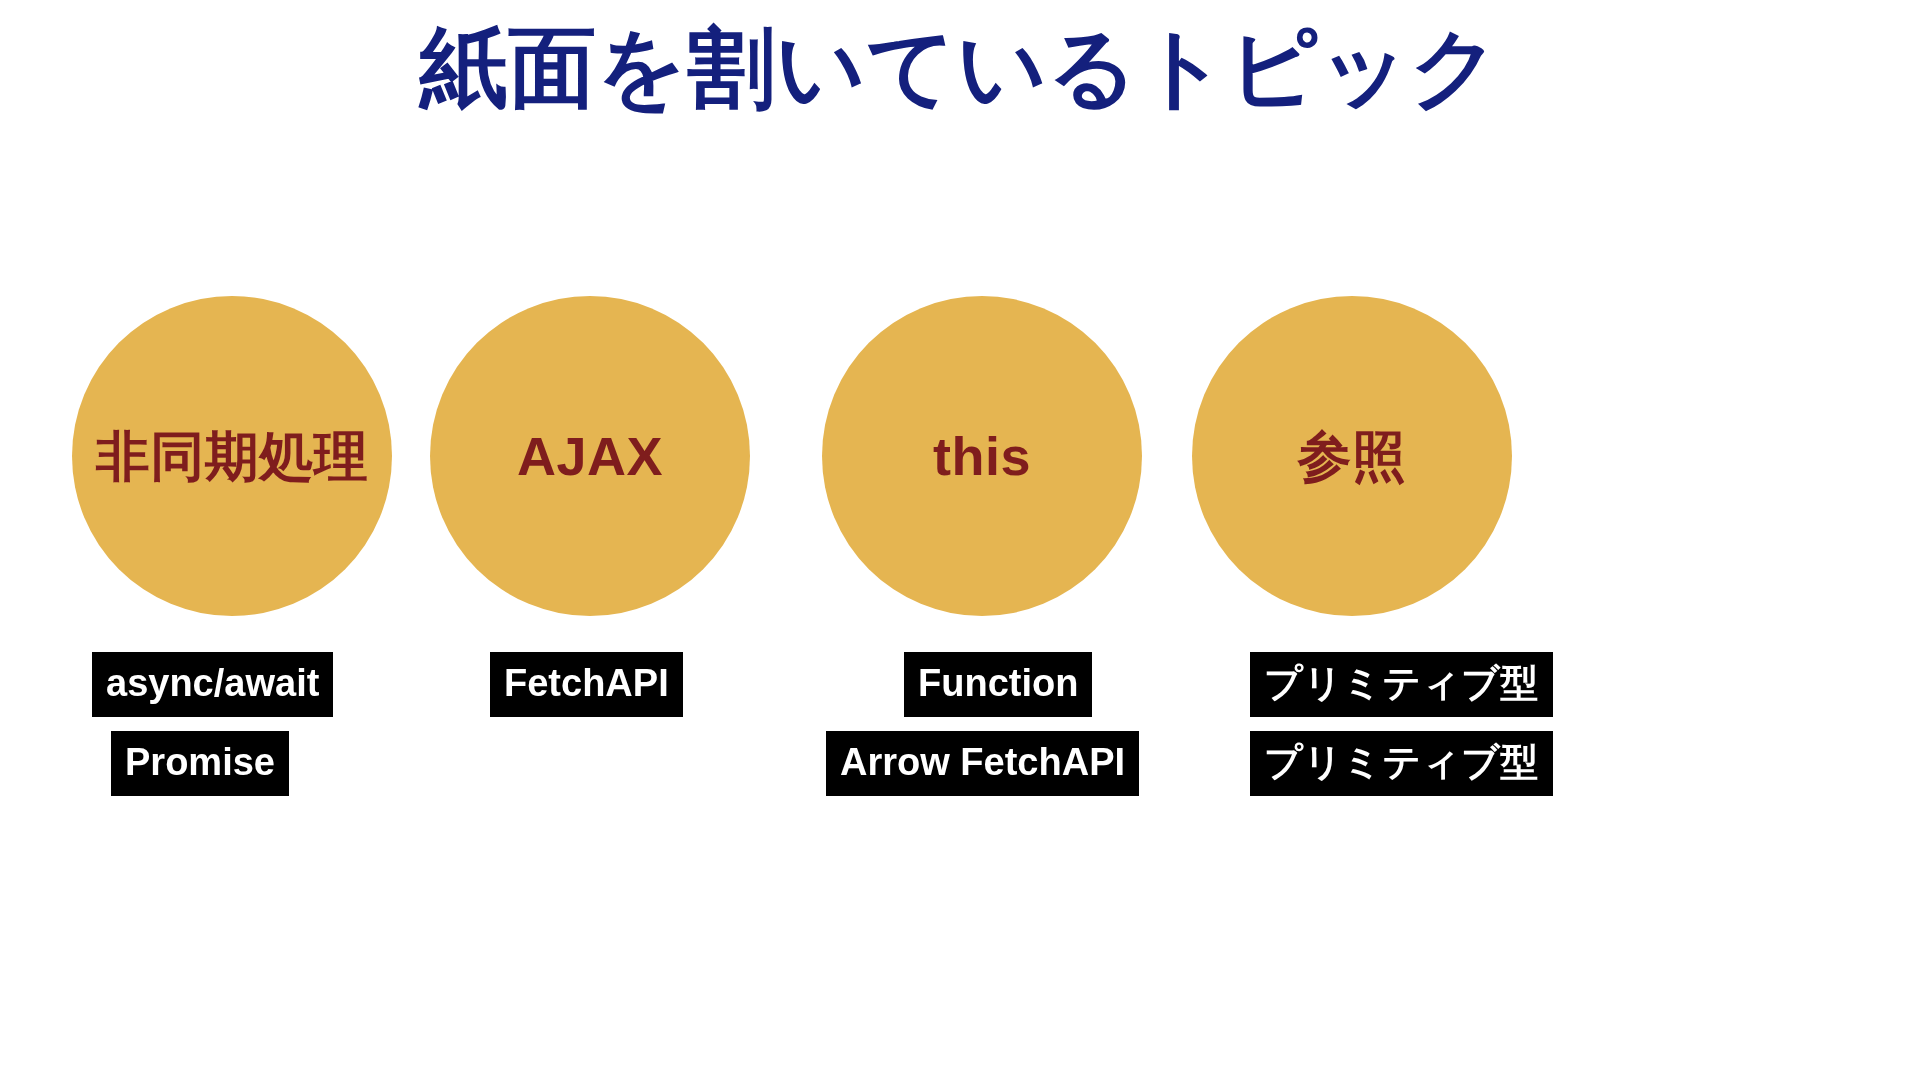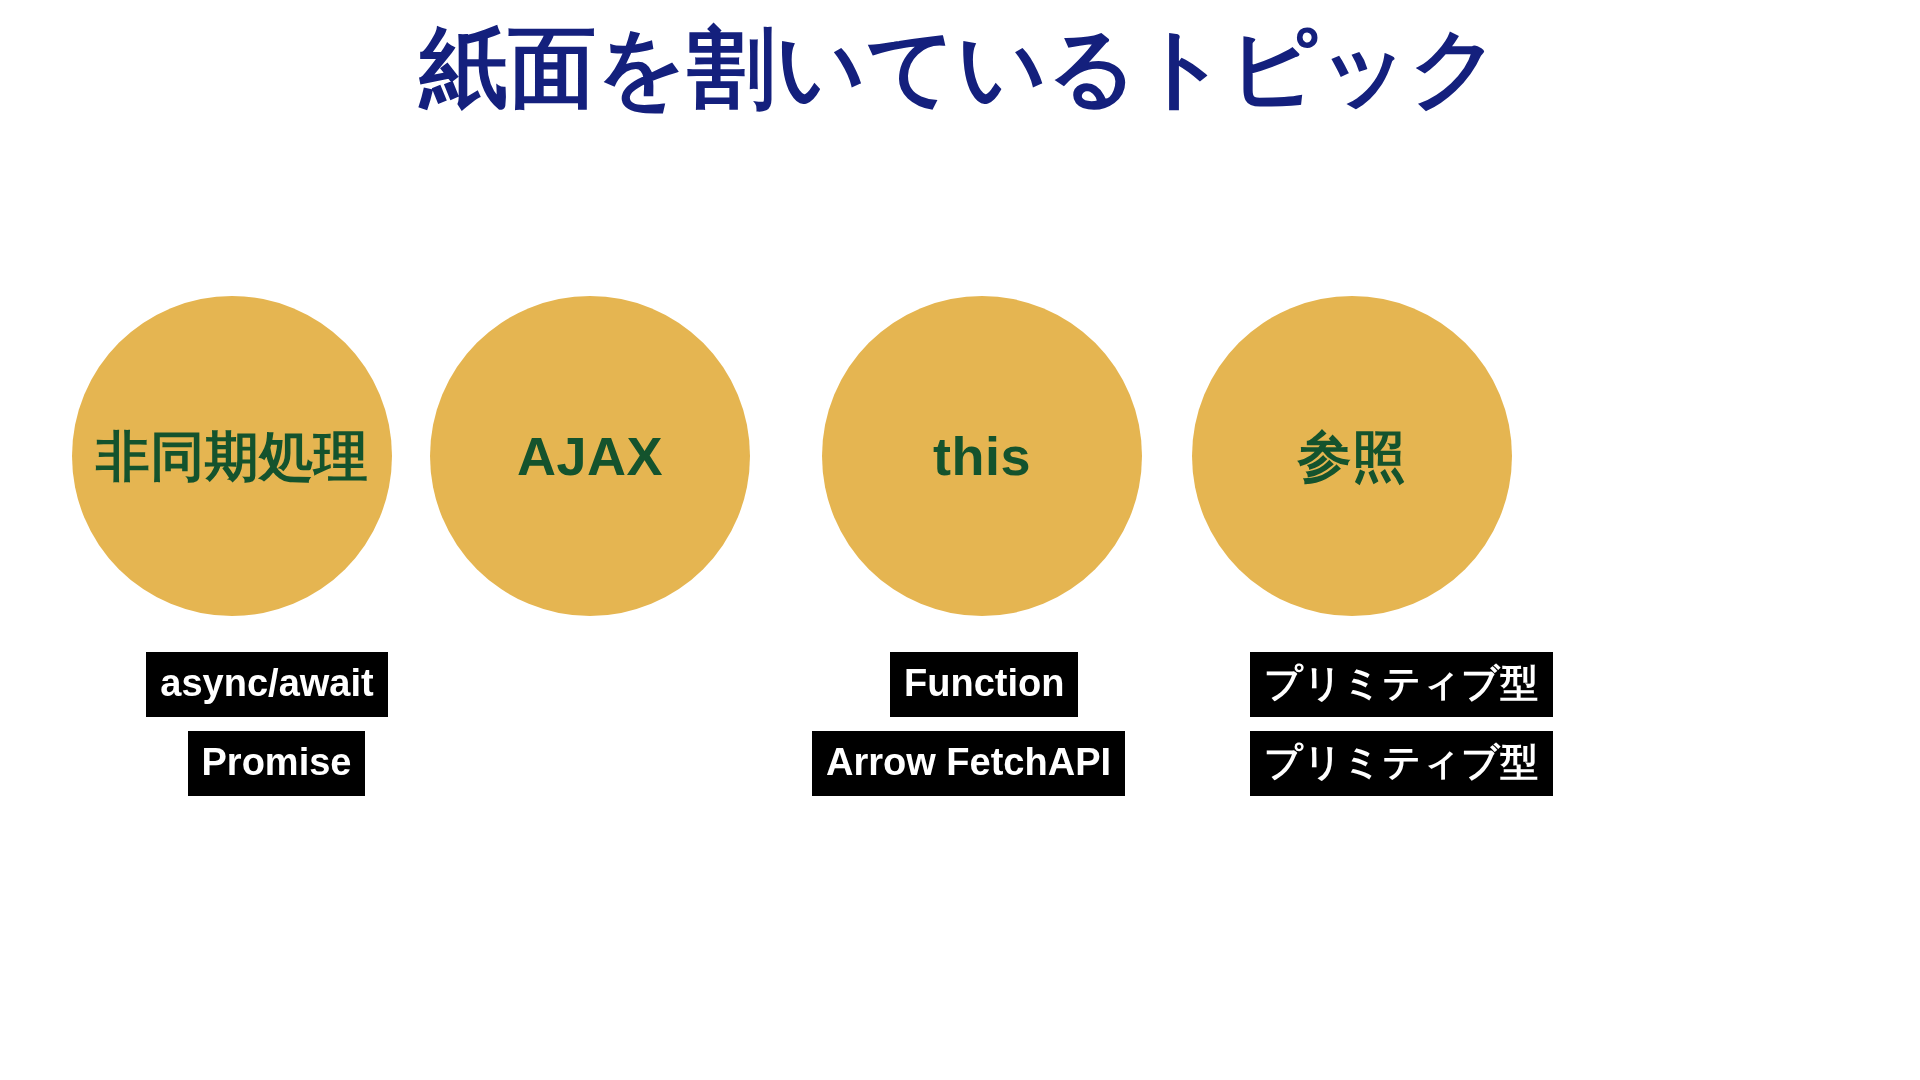--- a/index.html
+++ b/index.html
@@ -67,21 +67,21 @@
     border-radius: 50%;
     background: #e5b551;
     display: flex;
     align-items: center;
     justify-content: center;
   }
 
   .topic-circle-label {
     font-size: 54px;
     font-weight: bold;
-    color: #14532d;
+    color: #7f1d1d;
     line-height: 1;
     white-space: nowrap;
     letter-spacing: 0.5px;
   }
 
   
   .tag-list {
     position: absolute;
     top: 356px;
     left: 0;
@@ -100,23 +100,23 @@
     font-weight: bold;
     line-height: 1;
     padding: 12px 14px 15px 14px;
     white-space: nowrap;
     letter-spacing: 0px;
   }
 
   .tag-box.jp { letter-spacing: 0.5px; }
 
   
-  .tag-list.col-0 { left: 70px;  width: 330px; align-items: center; }
+  .tag-list.col-0 { left: 60px;  width: 330px; }
   .tag-list.col-1 { left: 100px; width: 300px; }
-  .tag-list.col-2 { left: 30px;  width: 370px; }
+  .tag-list.col-2 { left: 44px;  width: 370px; }
   .tag-list.col-3 { left: 58px;  width: 342px; margin-left: 40px; }
 </style>
 </head>
 <body>
 
 <div id="slide">
 
   <div id="slide-title">紙面を割いているトピック</div>
 
   <div id="columns">
@@ -127,20 +127,23 @@
       </div>
       <div class="tag-list align-left col-0">
         <span class="tag-box">async/await</span>
         <span class="tag-box" style="margin-left:19px;">Promise</span>
       </div>
     </div>
 
     <div class="topic-column col-1">
       <div class="topic-circle">
         <span class="topic-circle-label">AJAX</span>
+      </div>
+      <div class="tag-list align-left col-1">
+        <span class="tag-box">FetchAPI</span>
       </div>
     </div>
 
     <div class="topic-column col-2">
       <div class="topic-circle">
         <span class="topic-circle-label">this</span>
       </div>
       <div class="tag-list align-left col-2">
         <span class="tag-box" style="margin-left:78px;">Function</span>
         <span class="tag-box">Arrow FetchAPI</span>

